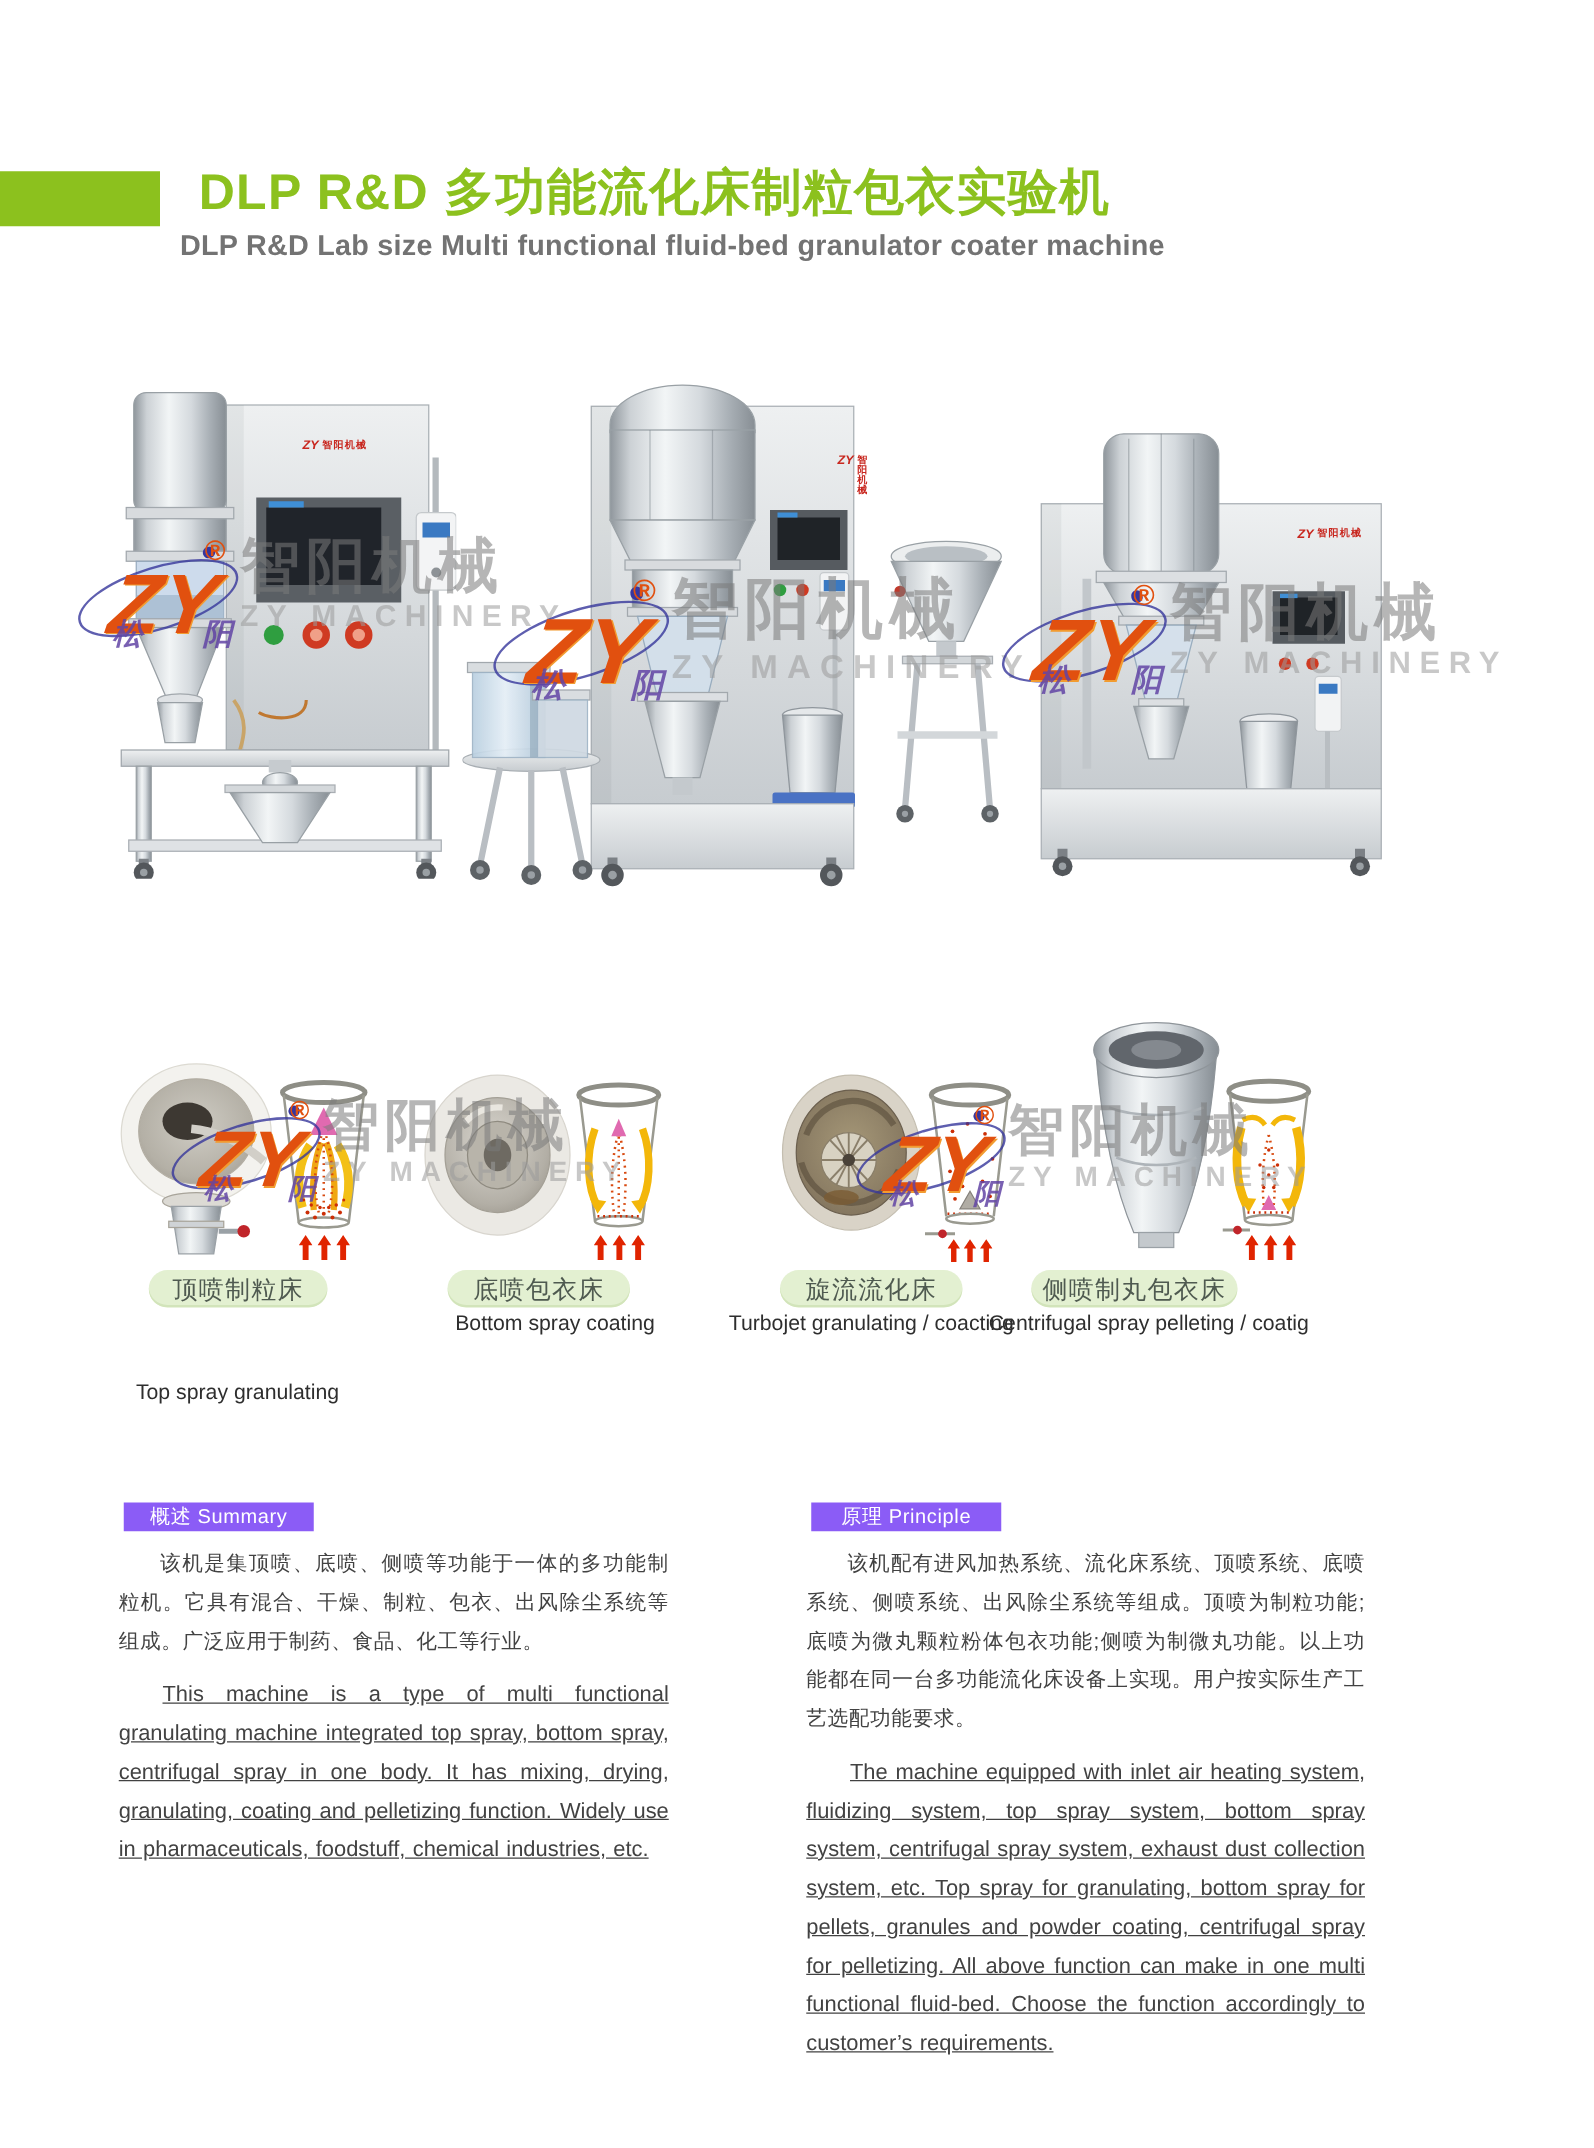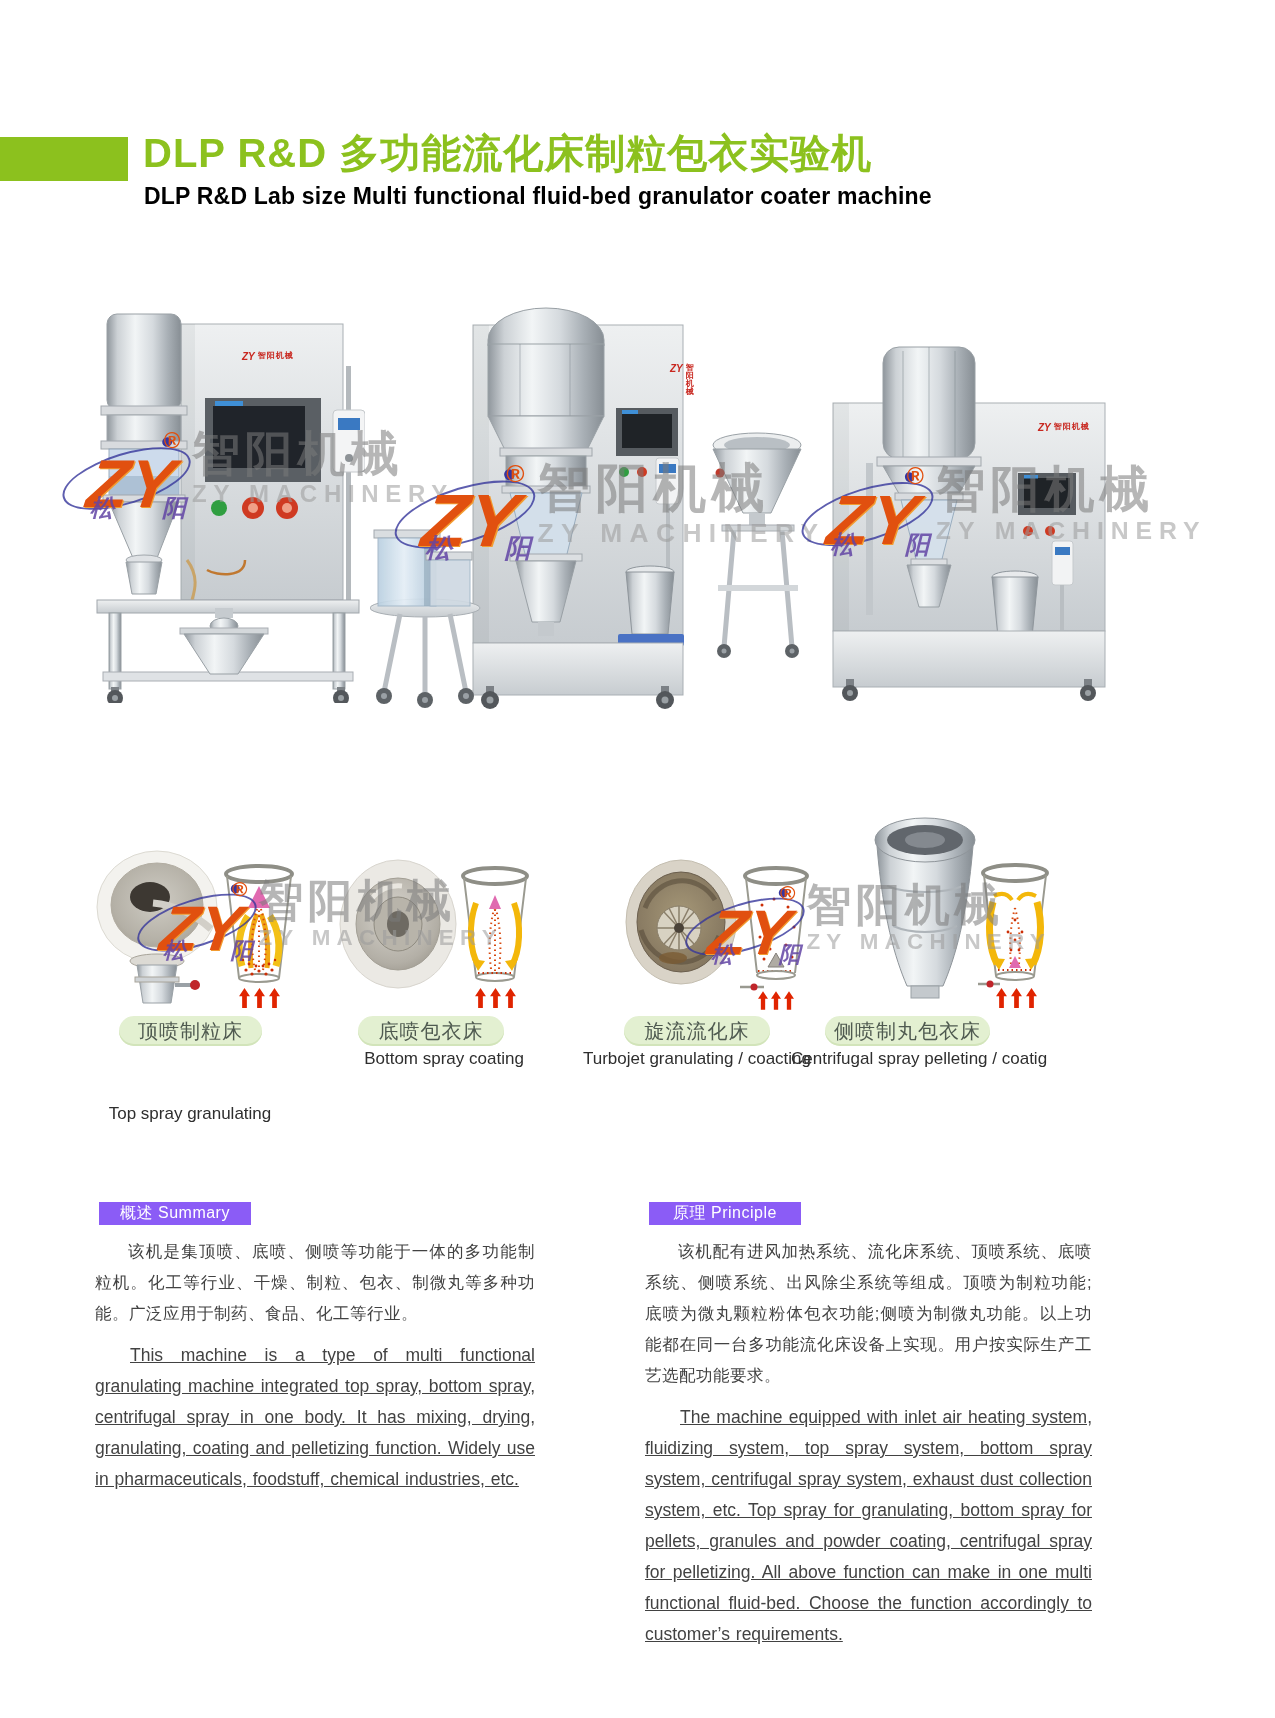--- a/index.html
+++ b/index.html
@@ -1,23 +1,23 @@
 <!DOCTYPE html>
 <html><head>
 <meta charset="utf-8">
 <style>
   html,body{margin:0;padding:0;background:#fff;}
   body{width:1275px;height:1718px;position:relative;overflow:hidden;
        font-family:"Liberation Sans","DejaVu Sans",sans-serif;color:#3d3d3d;}
   .abs{position:absolute;}
   
   .accent{left:0;top:137px;width:128px;height:44px;background:#8cc11e;}
-  .title{left:143px;top:126px;font-size:40px;font-weight:900;color:#8cc11e;
+  .title{left:159px;top:126px;font-size:40px;font-weight:900;color:#8cc11e;
          letter-spacing:1px;white-space:nowrap;}
-  .subtitle{left:144px;top:183px;font-size:23px;font-weight:800;color:#000000;
+  .subtitle{left:144px;top:183px;font-size:23px;font-weight:800;color:#737373;
             letter-spacing:.2px;white-space:nowrap;}
   
   .mlogo{position:absolute;display:flex;align-items:flex-start;gap:3px;line-height:1;}
   .mlogo .zy{color:#c8271f;font-style:italic;font-weight:900;font-size:10px;}
   .mlogo .cn{color:#c8271f;font-weight:700;font-size:8px;letter-spacing:1px;}
   
   .wm{display:flex;align-items:flex-start;pointer-events:none;line-height:1;}
   .wm-logo{position:relative;width:3.3em;height:3em;flex:none;}
   .wm-zy{position:absolute;left:.15em;top:.3em;font-style:italic;font-weight:900;
          font-size:2.25em;color:#e1500f;transform:skewX(-8deg);
@@ -508,21 +508,21 @@
   </div>
 <div class="abs caption" style="left:582px;top:1049px;width:230px">Turbojet granulating / coacting</div>
 
 <div class="abs pill" style="left:825px;top:1016px;width:165px">
   <span>侧喷制丸包衣床</span>
   </div>
 <div class="abs caption" style="left:791px;top:1049px;width:232px">Centrifugal spray pelleting / coatig</div>
 
 <section class="col" style="left:95px;top:1202px;width:440px">
   <div class="sec-header">概述 Summary</div>
-  <p class="para zh">该机是集顶喷、底喷、侧喷等功能于一体的多功能制粒机。化工等行业、干燥、制粒、包衣、制微丸等多种功能。广泛应用于制药、食品、化工等行业。</p>
+  <p class="para zh">该机是集顶喷、底喷、侧喷等功能于一体的多功能制粒机。它具有混合、干燥、制粒、包衣、出风除尘系统等组成。广泛应用于制药、食品、化工等行业。</p>
   <p class="para en">This machine is a type of multi functional granulating machine integrated top spray, bottom spray, centrifugal spray in one body. It has mixing, drying, granulating, coating and pelletizing function. Widely use in pharmaceuticals, foodstuff, chemical industries, etc.</p>
 </section>
 
 <section class="col" style="left:645px;top:1202px;width:447px">
   <div class="sec-header">原理 Principle</div>
   <p class="para zh">该机配有进风加热系统、流化床系统、顶喷系统、底喷系统、侧喷系统、出风除尘系统等组成。顶喷为制粒功能;底喷为微丸颗粒粉体包衣功能;侧喷为制微丸功能。以上功能都在同一台多功能流化床设备上实现。用户按实际生产工艺选配功能要求。</p>
   <p class="para en">The machine equipped with inlet air heating system, fluidizing system, top spray system, bottom spray system, centrifugal spray system, exhaust dust collection system, etc. Top spray for granulating, bottom spray for pellets, granules and powder coating, centrifugal spray for pelletizing. All above function can make in one multi functional fluid-bed. Choose the function accordingly to customer’s requirements.</p>
 </section>
 
 </body></html>

